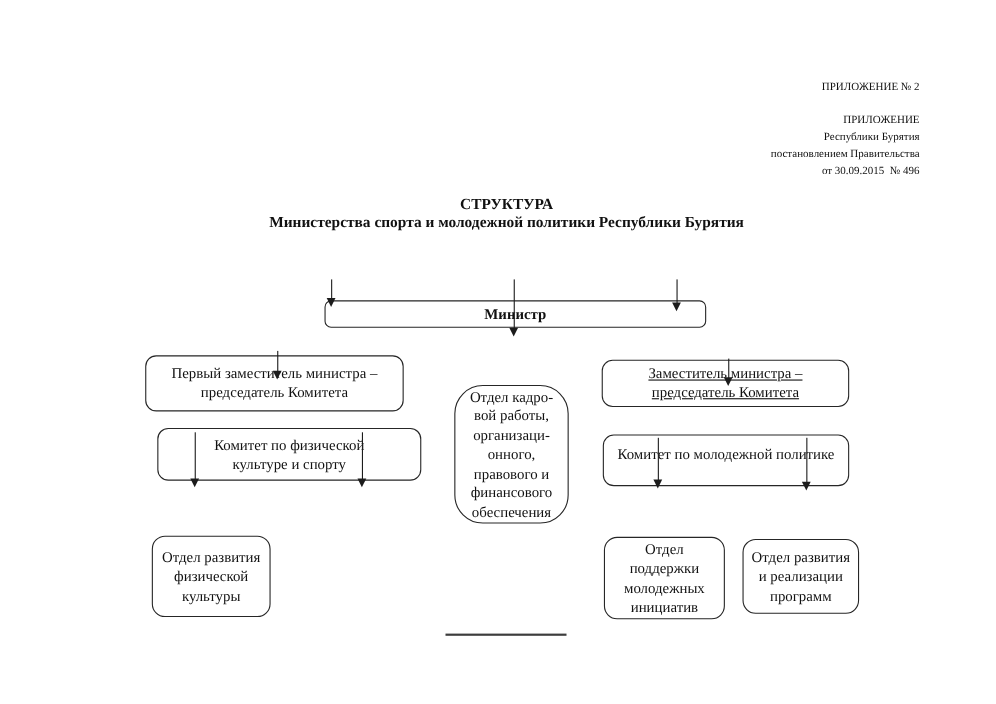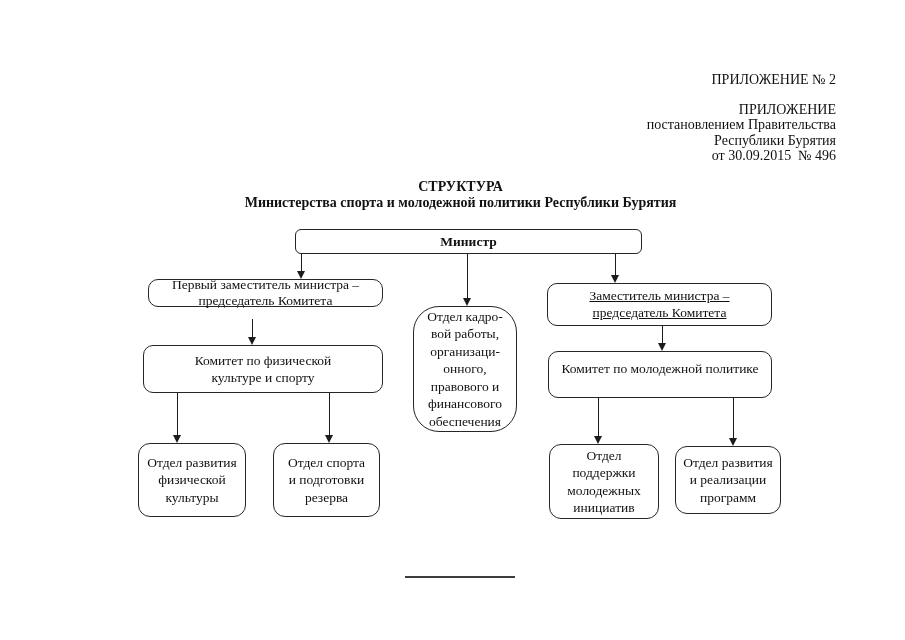--- a/index.html
+++ b/index.html
@@ -5,40 +5,40 @@
   html, body { margin:0; padding:0; background:#ffffff; }
   .page {
     position:relative; width:905px; height:640px; background:#ffffff;
     font-family:"Liberation Serif","DejaVu Serif",serif; color:#111;
     overflow:hidden;
   }
 
   
   .doc-header {
     position:absolute; top:72px; right:69px; text-align:right;
-    font-size:14px; line-height:15.5px; white-space:nowrap;
+    font-size:10px; line-height:15.5px; white-space:nowrap;
   }
   .doc-header .appendix { margin-bottom:14px; }
 
   
   .doc-title {
     position:absolute; top:179px; left:8px; width:905px;
     text-align:center; font-weight:bold; font-size:14px; line-height:15.5px;
   }
 
   
   .node {
     position:absolute; box-sizing:border-box; background:#fff;
     border:1px solid #262626; border-radius:10px;
     display:flex; align-items:center; justify-content:center;
     text-align:center; font-size:13.5px; line-height:17px;
-    white-space:pre-line; padding:2px 4px;
+    white-space:pre-line; padding:2px 4px;margin-top:44px;
   }
   .n-minister        { left:295px; top:229px; width:347px; height:25px; border-radius:6px; font-weight:bold; }
-  .n-first-deputy    { left:148px; top:279px; width:235px; height:28px; line-height:16.5px; }
+  .n-first-deputy    { left:132px; top:279px; width:235px; height:51px; line-height:16.5px; }
   .n-hr-dept         { left:413px; top:306px; width:104px; height:126px; border-radius:26px; line-height:17.5px; }
   .n-deputy          { left:547px; top:283px; width:225px; height:43px; line-height:16.5px;text-decoration:underline; }
   .n-sport-committee { left:143px; top:345px; width:240px; height:48px; }
   .n-youth-committee { left:548px; top:351px; width:224px; height:47px; align-items:flex-start; padding-top:8px; }
   .n-dept-phys       { left:138px; top:443px; width:108px; height:74px; border-radius:12px; line-height:17.5px; }
   .n-dept-reserve    { left:273px; top:443px; width:107px; height:74px; border-radius:12px; line-height:17.5px; }
   .n-dept-youth      { left:549px; top:444px; width:110px; height:75px; border-radius:12px; line-height:17.5px; }
   .n-dept-programs   { left:675px; top:446px; width:106px; height:68px; border-radius:12px; line-height:17.5px; }
 
   
@@ -65,22 +65,22 @@
   }
 </style>
 </head>
 <body>
 
 <div class="page">
 
   <div class="doc-header">
     <div class="appendix">ПРИЛОЖЕНИЕ № 2</div>
     <div>ПРИЛОЖЕНИЕ</div>
+    <div>Республики Бурятия</div>
     <div>постановлением Правительства</div>
-    <div>Республики Бурятия</div>
     <div>от 30.09.2015&nbsp; № 496</div>
   </div>
 
   <div class="doc-title">
     <div>СТРУКТУРА</div>
     <div>Министерства спорта и молодежной политики Республики Бурятия</div>
   </div>
 
   <div class="node n-minister">Министр</div>
   <div class="node n-first-deputy">Первый заместитель министра –
@@ -93,23 +93,20 @@
 финансового
 обеспечения</div>
   <div class="node n-deputy">Заместитель министра –
 председатель Комитета</div>
   <div class="node n-sport-committee">Комитет по физической
 культуре и спорту</div>
   <div class="node n-youth-committee">Комитет по молодежной политике</div>
   <div class="node n-dept-phys">Отдел развития
 физической
 культуры</div>
-  <div class="node n-dept-reserve">Отдел спорта
-и подготовки
-резерва</div>
   <div class="node n-dept-youth">Отдел
 поддержки
 молодежных
 инициатив</div>
   <div class="node n-dept-programs">Отдел развития
 и реализации
 программ</div>
 
   <div class="conn c1">
     <div class="line"></div>

